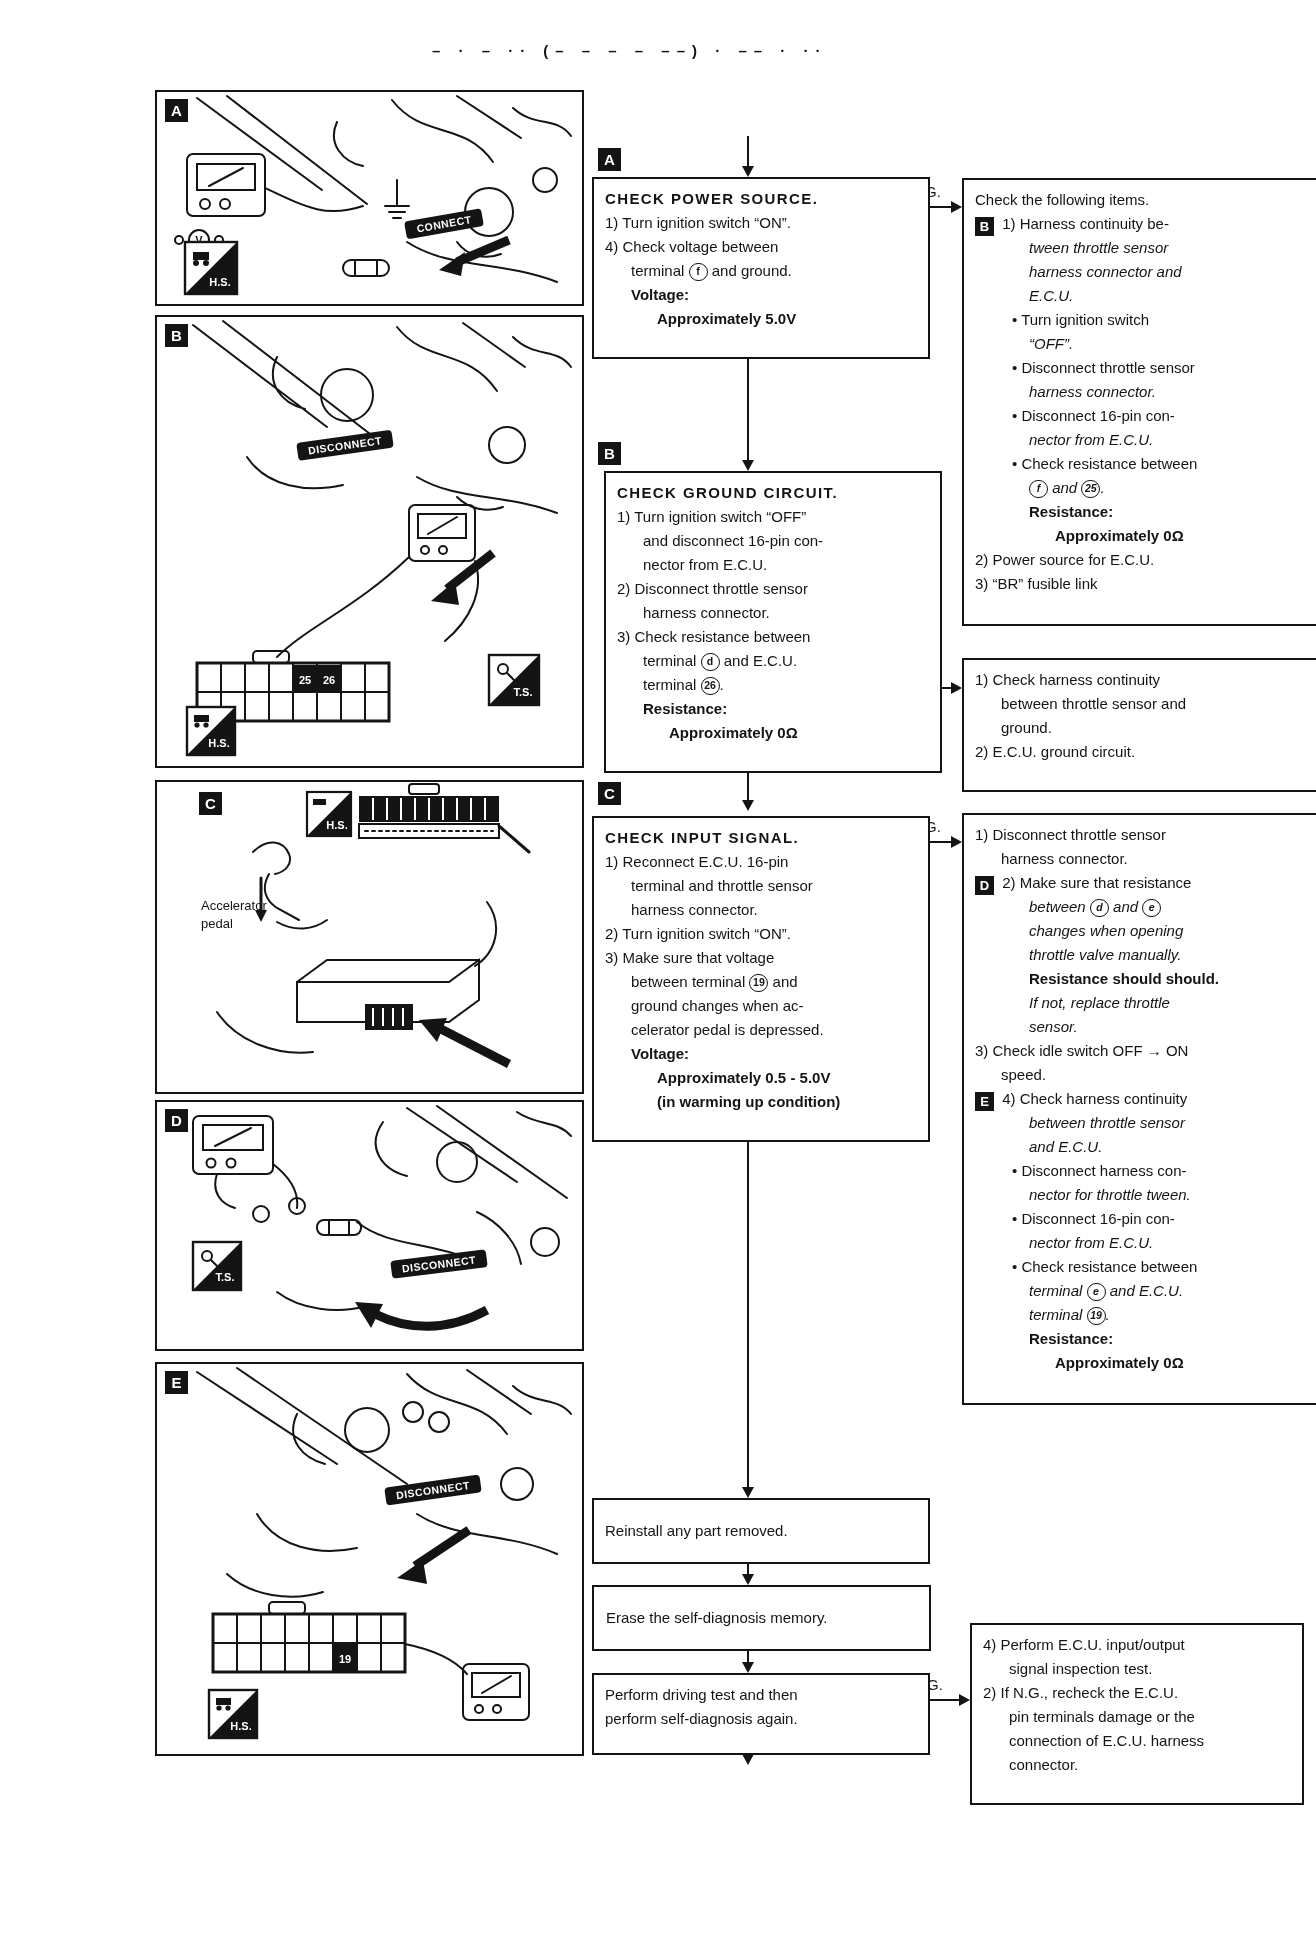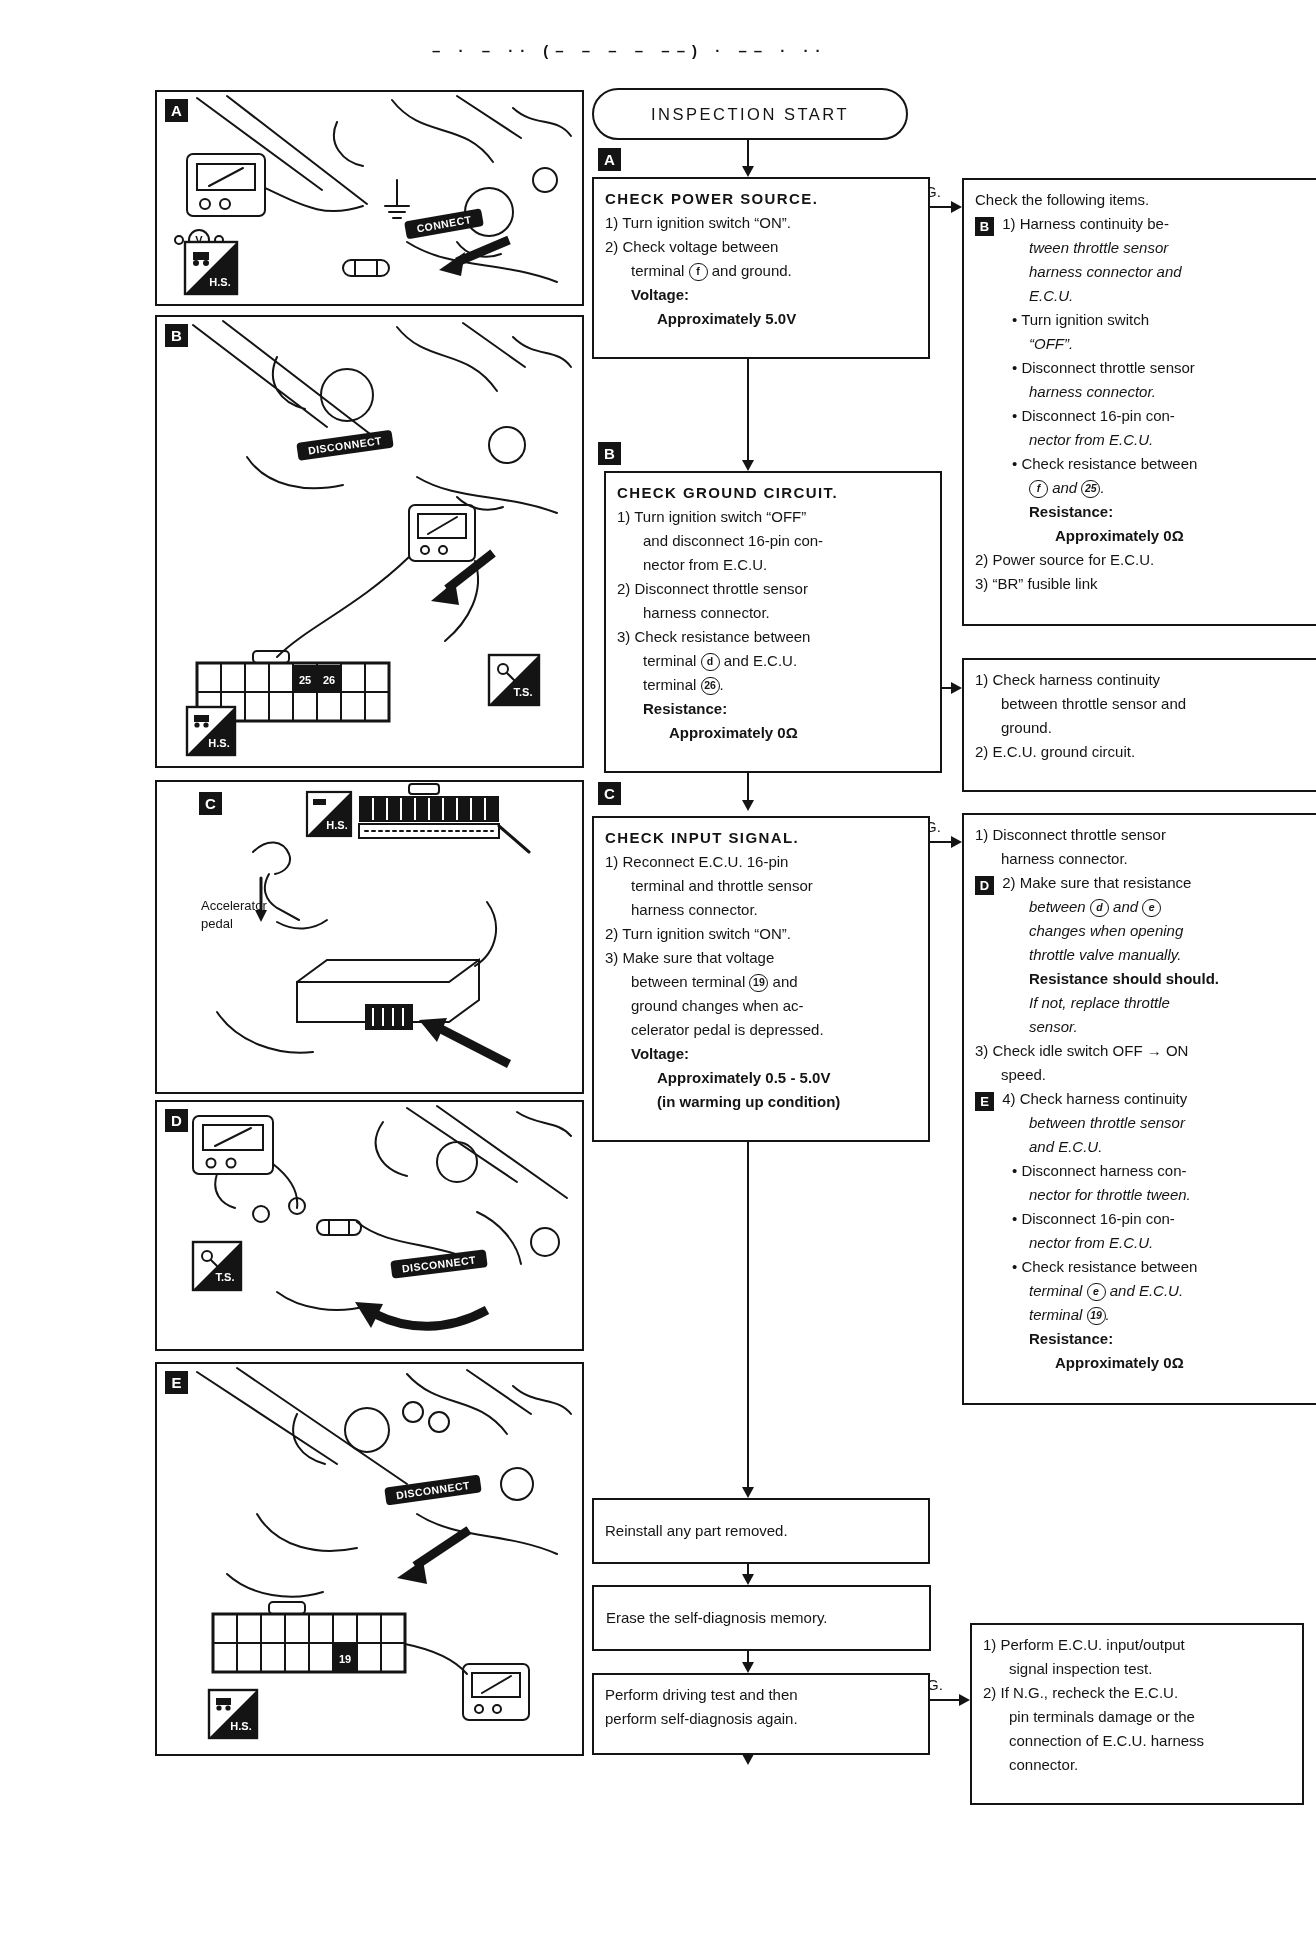--- a/index.html
+++ b/index.html
@@ -295,30 +295,29 @@
         <rect x="52" y="326" width="48" height="48" fill="#fff" stroke="#141414" stroke-width="2.4"></rect>
         <polygon points="52,374 100,374 100,326" fill="#141414"></polygon>
         <rect x="59" y="334" width="15" height="7" fill="#141414"></rect>
         <circle cx="62" cy="344" r="2.6" fill="#141414"></circle>
           <circle cx="71" cy="344" r="2.6" fill="#141414"></circle>
         <text class="svgwb" x="84" y="366">H.S.</text>
       </g>
     </svg>
   </div>
 
-  <div class="pill" style="left:592px;top:88px;width:312px;height:48px;">INSPECTION START</div>
 
   <div class="vline" style="left:747px;top:136px;height:32px;"></div>
   <div class="ahd" style="left:742px;top:166px;"></div>
 
   <div class="lab" style="left:598px;top:148px;">A</div>
   <div class="fbox" style="left:592px;top:177px;width:312px;height:162px;">
       <div class="ln t">CHECK POWER SOURCE.</div>
       <div class="ln n">1) Turn ignition switch “ON”.</div>
-      <div class="ln n">2) Check voltage between</div>
+      <div class="ln n">4) Check voltage between</div>
       <div class="ln c">terminal <span class="circ">f</span> and ground.</div>
       <div class="ln e">Voltage:</div>
       <div class="ln E">Approximately 5.0V</div>
     </div>
 
   <div class="oklab" style="left:754px;top:341px;">O.K.</div>
   <div class="vline" style="left:747px;top:339px;height:123px;"></div>
   <div class="ahd" style="left:742px;top:460px;"></div>
 
   <div class="lab" style="left:598px;top:442px;">B</div>
@@ -443,21 +442,21 @@
       <div class="ln v">terminal <span class="circ">e</span> and E.C.U.</div>
       <div class="ln v">terminal <span class="circ">19</span>.</div>
       <div class="ln F">Resistance:</div>
       <div class="ln G">Approximately 0Ω</div>
     </div>
 
   <div class="nglab" style="left:912px;top:1676px;">N.G.</div>
   <div class="hline" style="left:904px;top:1699px;width:55px;"></div>
   <div class="ahr" style="left:959px;top:1694px;"></div>
   <div class="fbox" style="left:970px;top:1623px;width:308px;height:162px;">
-      <div class="ln n">1) Perform E.C.U. input/output</div>
+      <div class="ln n">4) Perform E.C.U. input/output</div>
       <div class="ln c">signal inspection test.</div>
       <div class="ln n">2) If N.G., recheck the E.C.U.</div>
       <div class="ln c">pin terminals damage or the</div>
       <div class="ln c">connection of E.C.U. harness</div>
       <div class="ln c">connector.</div>
     </div>
 
 </div>
 
 </body></html>

